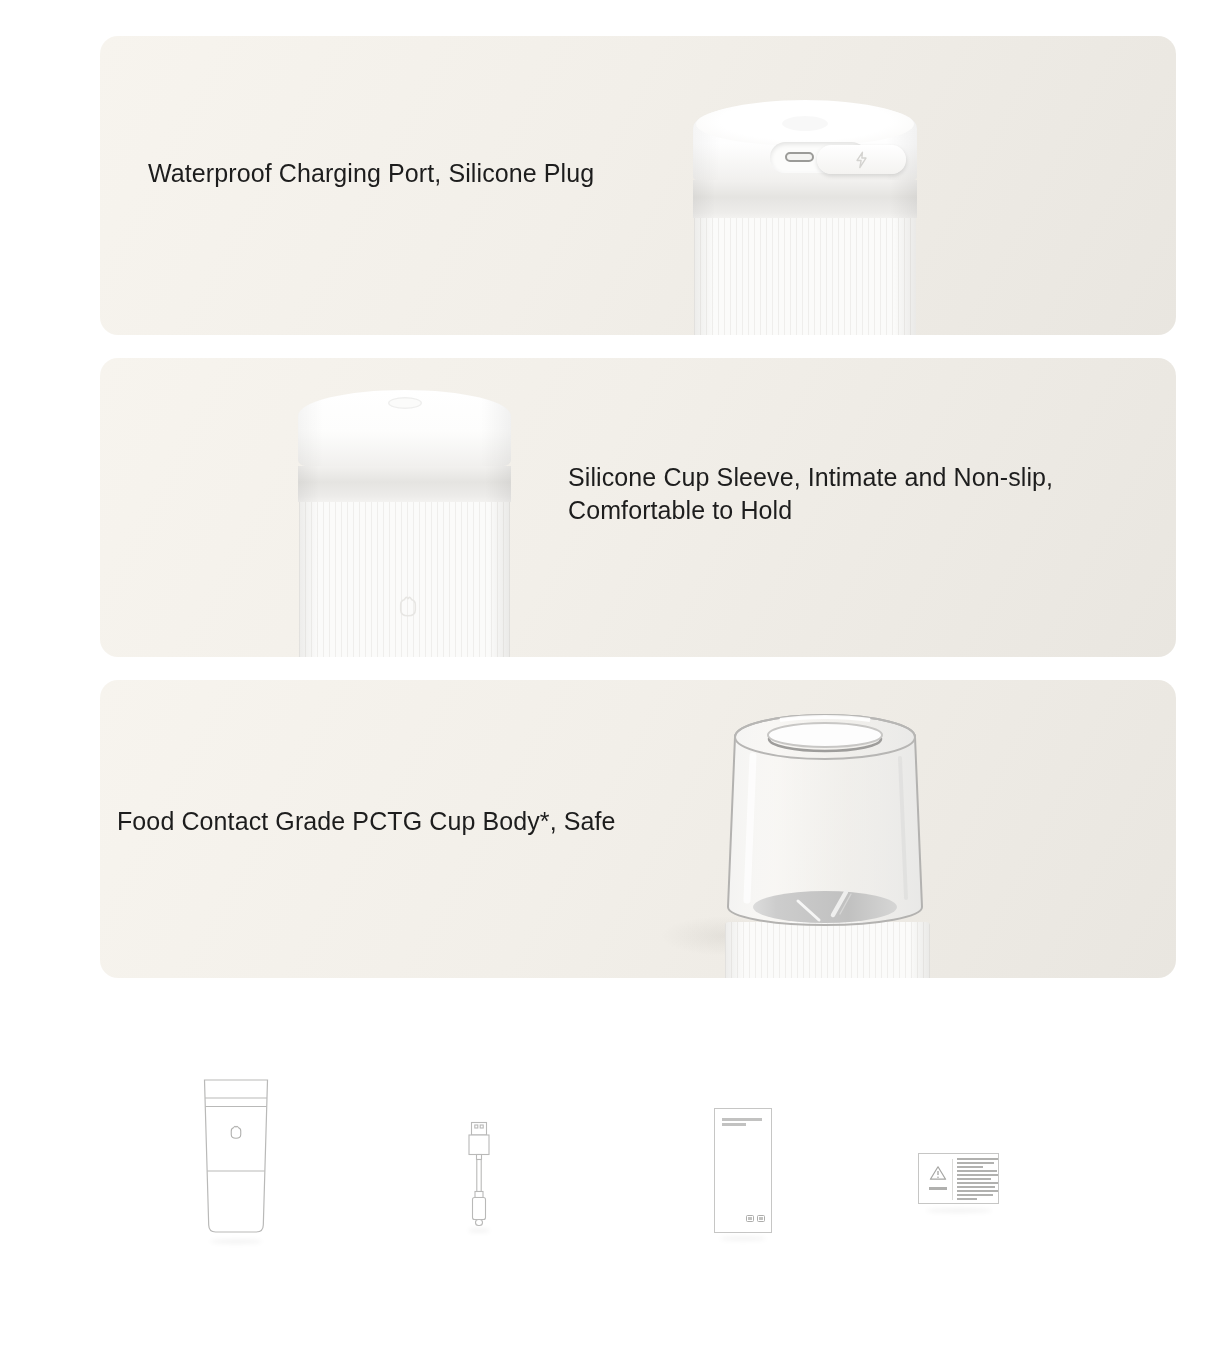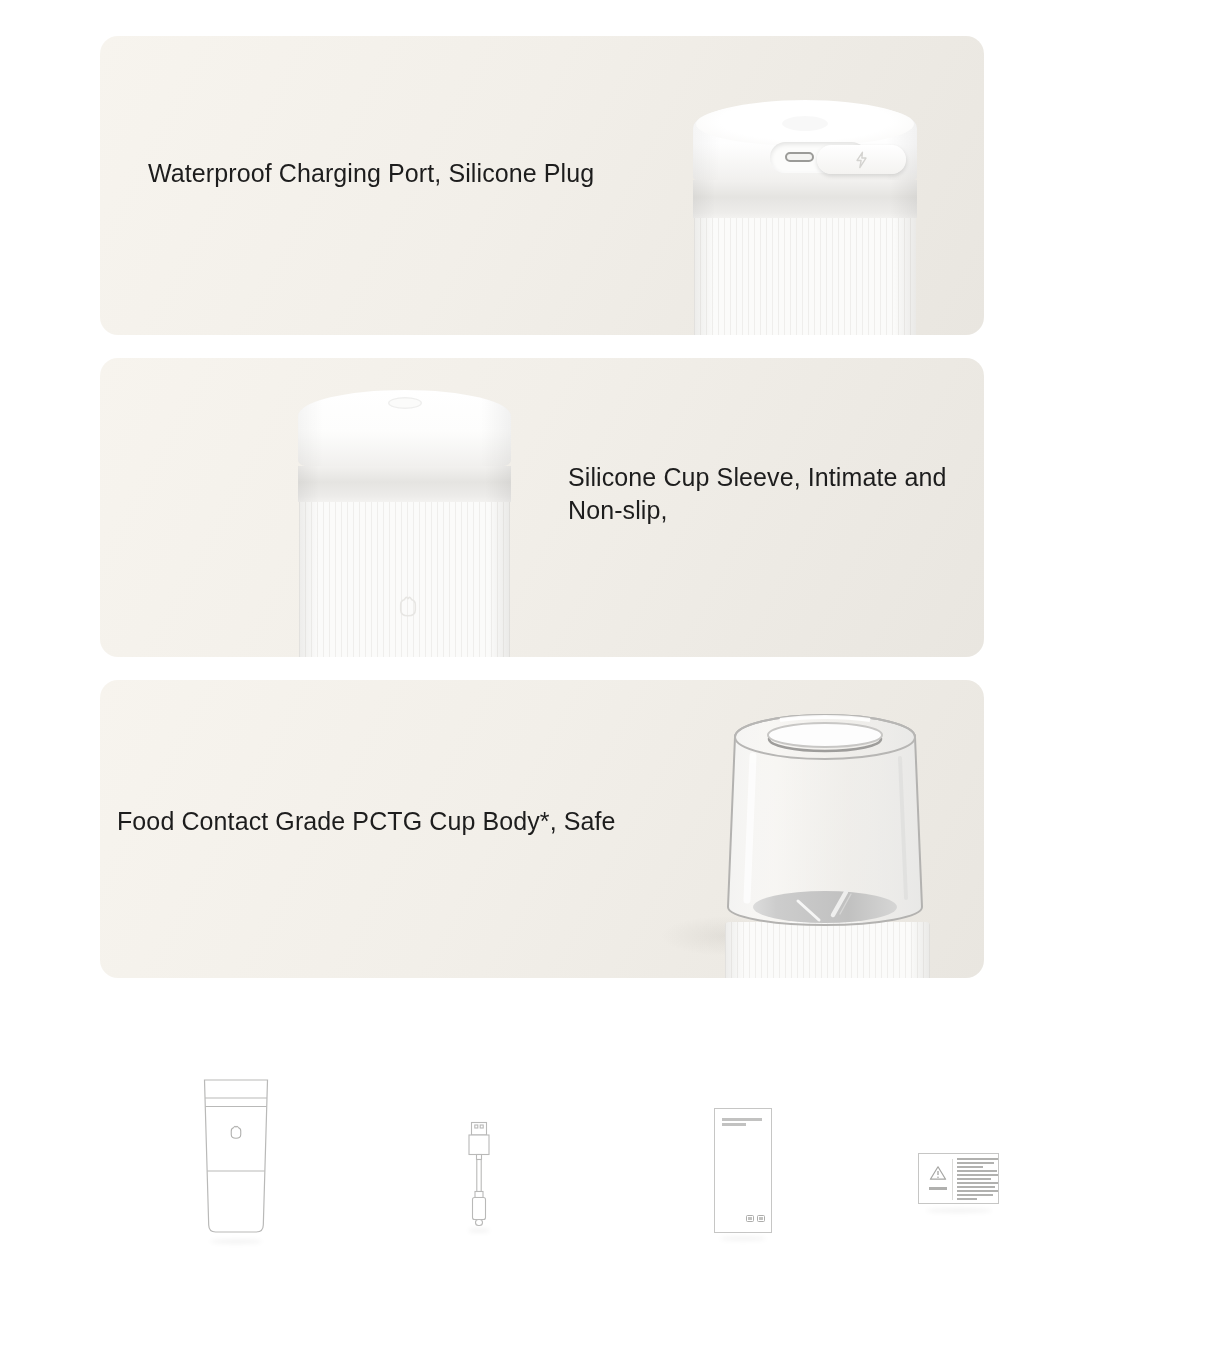--- a/index.html
+++ b/index.html
@@ -2,21 +2,21 @@
 <html><head>
 <meta charset="utf-8">
 <style>
   html,body{margin:0;padding:0;background:#ffffff;}
   .page{
     position:relative;width:1226px;height:1364px;background:#ffffff;overflow:hidden;
     font-family:"Liberation Sans",sans-serif;
   }
   
   .panel{
-    position:absolute;left:100px;width:884px;height:299px;border-radius:18px;overflow:hidden;
+    position:absolute;left:100px;width:1076px;height:299px;border-radius:18px;overflow:hidden;
     background:linear-gradient(118deg,#f7f4ee 0%,#f2efe9 45%,#e9e6e0 100%);
   }
   .panel-1{top:36px;}
   .panel-2{top:358px;}
   .panel-3{top:680px;height:298px;}
   .feature-text{position:absolute;color:#1d1d1d;font-size:25px;line-height:33px;letter-spacing:.1px;}
   .panel-1 .feature-text{left:48px;top:121px;}
   .panel-2 .feature-text{left:468px;top:103px;}
   .panel-3 .feature-text{left:17px;top:125px;text-align:right;}
 
@@ -143,20 +143,21 @@
         <div class="p2-cap-button"></div>
       </div>
       <div class="p2-band band"></div>
       <div class="p2-body ribbed"></div>
       <svg class="p2-logo" viewBox="0 0 26 30">
         <path d="M3.5,12 Q3.5,6.5 8,5.5 L10,3 Q11,1.8 12,3 L12.6,3.9 Q13,4.4 13.4,3.9 L14,3 Q15,1.8 16,3 L18,5.5 Q22.5,6.5 22.5,12 L22.5,19 Q22.5,26.5 13,26.5 Q3.5,26.5 3.5,19 Z" fill="none" stroke="#e7e6e3" stroke-width="2" stroke-linejoin="round"></path>
       </svg>
     </div>
     <div class="feature-text">
       <div>Silicone Cup Sleeve, Intimate and Non-slip,</div>
+      <div>Comfortable to Hold</div>
     </div>
   </section>
 
   <section class="panel panel-3">
     <div class="feature-text">
       <div>Food Contact Grade PCTG Cup Body*, Safe</div>
     </div>
     <div class="p3-shadow"></div>
     <div class="p3-base ribbed"></div>
     <svg class="p3-cup" width="210" height="230" viewBox="0 0 210 230">

